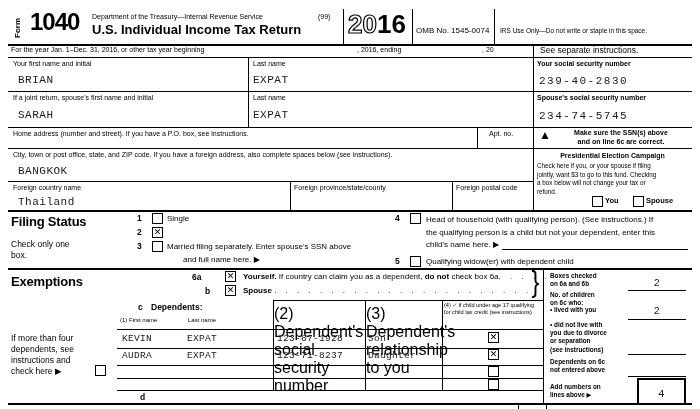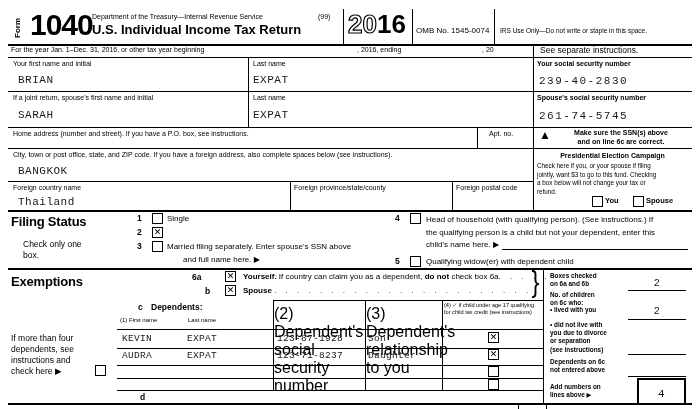--- a/index.html
+++ b/index.html
@@ -17,21 +17,21 @@
   .hl2{background:#000;height:2px;}
   .vl{background:#000;width:1px;}
   .cb{width:9px;height:9px;border:1px solid #000;text-align:center;line-height:8px;
       font-size:9px;font-weight:bold;overflow:visible;font-family:"DejaVu Sans",sans-serif;}
   .dots{letter-spacing:3.5px;font-size:8px;}
   .stat{font-size:6.4px;font-weight:bold;line-height:8.2px;white-space:pre-line;}
   .pre{white-space:pre-line;}
   .ctr{text-align:center;}
   .y20{font-size:26px;font-weight:bold;color:#fff;-webkit-text-stroke:1.2px #000;}
   .y16{font-size:26px;font-weight:bold;color:#000;}
-  .f1040{font-size:30px;font-weight:bold;letter-spacing:-1px;}
+  .f1040{font-size:24px;font-weight:bold;letter-spacing:-1px;}
   .rot{transform:rotate(-90deg);transform-origin:left top;font-size:8px;font-weight:bold;}
   .brace{font-size:26px;font-weight:300;transform:scale(.9,1.15);}
 </style>
 </head>
 <body>
 
 <div class="page">
 
   <div class="abs rot" style="left:13px;top:38px;">Form</div>
   <div class="abs f1040" style="left:30px;top:8px;">1040</div>
@@ -61,21 +61,21 @@
   <div class="abs lblb" style="left:537px;top:60px;">Your social security number</div>
   <div class="abs val" style="left:539px;top:75px;letter-spacing:1.5px;">239-40-2830</div>
   <div class="abs vl" style="left:248px;top:57px;height:70px;"></div>
   <div class="abs hl" style="left:8px;top:91px;width:684px;"></div>
 
   <div class="abs lbl" style="left:13px;top:94px;">If a joint return, spouse's first name and initial</div>
   <div class="abs lbl" style="left:253px;top:94px;">Last name</div>
   <div class="abs val" style="left:18px;top:109px;">SARAH</div>
   <div class="abs val" style="left:253px;top:109px;">EXPAT</div>
   <div class="abs lblb" style="left:537px;top:94px;">Spouse's social security number</div>
-  <div class="abs val" style="left:539px;top:110px;letter-spacing:1.5px;">261-74-5745</div>
+  <div class="abs val" style="left:539px;top:110px;letter-spacing:1.5px;">234-74-5745</div>
   <div class="abs hl" style="left:8px;top:127px;width:684px;"></div>
 
   <div class="abs lbl" style="left:13px;top:130px;">Home address (number and street). If you have a P.O. box, see instructions.</div>
   <div class="abs val" style="left:18px;top:138px;"></div>
   <div class="abs vl" style="left:477px;top:127px;height:21px;"></div>
   <div class="abs lbl" style="left:489px;top:130px;">Apt. no.</div>
   <div class="abs" style="left:539px;top:128px;font-size:12px;">▲</div>
   <div class="abs lblb pre ctr" style="left:554px;top:129px;width:134px;line-height:8.5px;">Make sure the SSN(s) above
 and on line 6c are correct.</div>
   <div class="abs hl" style="left:8px;top:148px;width:684px;"></div>
@@ -99,21 +99,21 @@
 a box below will not change your tax or
 refund.</div>
   <div class="abs cb" style="left:592px;top:196px;"></div>
   <div class="abs" style="left:605px;top:196px;font-size:7.5px;font-weight:bold;">You</div>
   <div class="abs cb" style="left:633px;top:196px;"></div>
   <div class="abs" style="left:646px;top:196px;font-size:7.5px;font-weight:bold;">Spouse</div>
 
   <div class="abs hl2" style="left:8px;top:210px;width:684px;"></div>
 
   <div class="abs sec" style="left:11px;top:214px;">Filing Status</div>
-  <div class="abs" style="left:11px;top:239px;width:72px;font-size:8.5px;line-height:11px;margin-left:12px;">Check only one box.</div>
+  <div class="abs" style="left:11px;top:239px;width:72px;font-size:8.5px;line-height:11px;">Check only one box.</div>
 
   <div class="abs num" style="left:137px;top:213px;">1</div>
   <div class="abs cb" style="left:152px;top:213px;"></div>
   <div class="abs txt" style="left:167px;top:214px;">Single</div>
 
   <div class="abs num" style="left:137px;top:227px;">2</div>
   <div class="abs cb" style="left:152px;top:227px;">✕</div>
 
   <div class="abs num" style="left:137px;top:241px;">3</div>
   <div class="abs cb" style="left:152px;top:241px;"></div>

